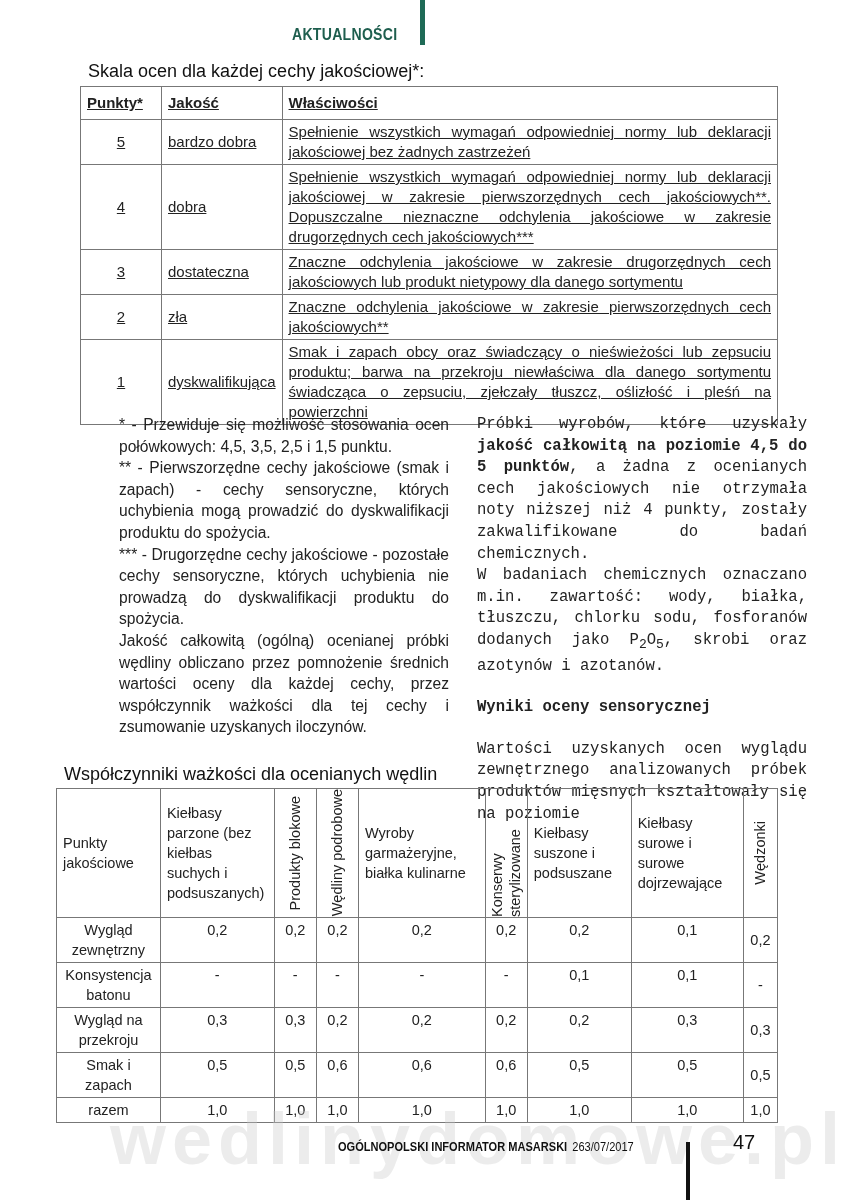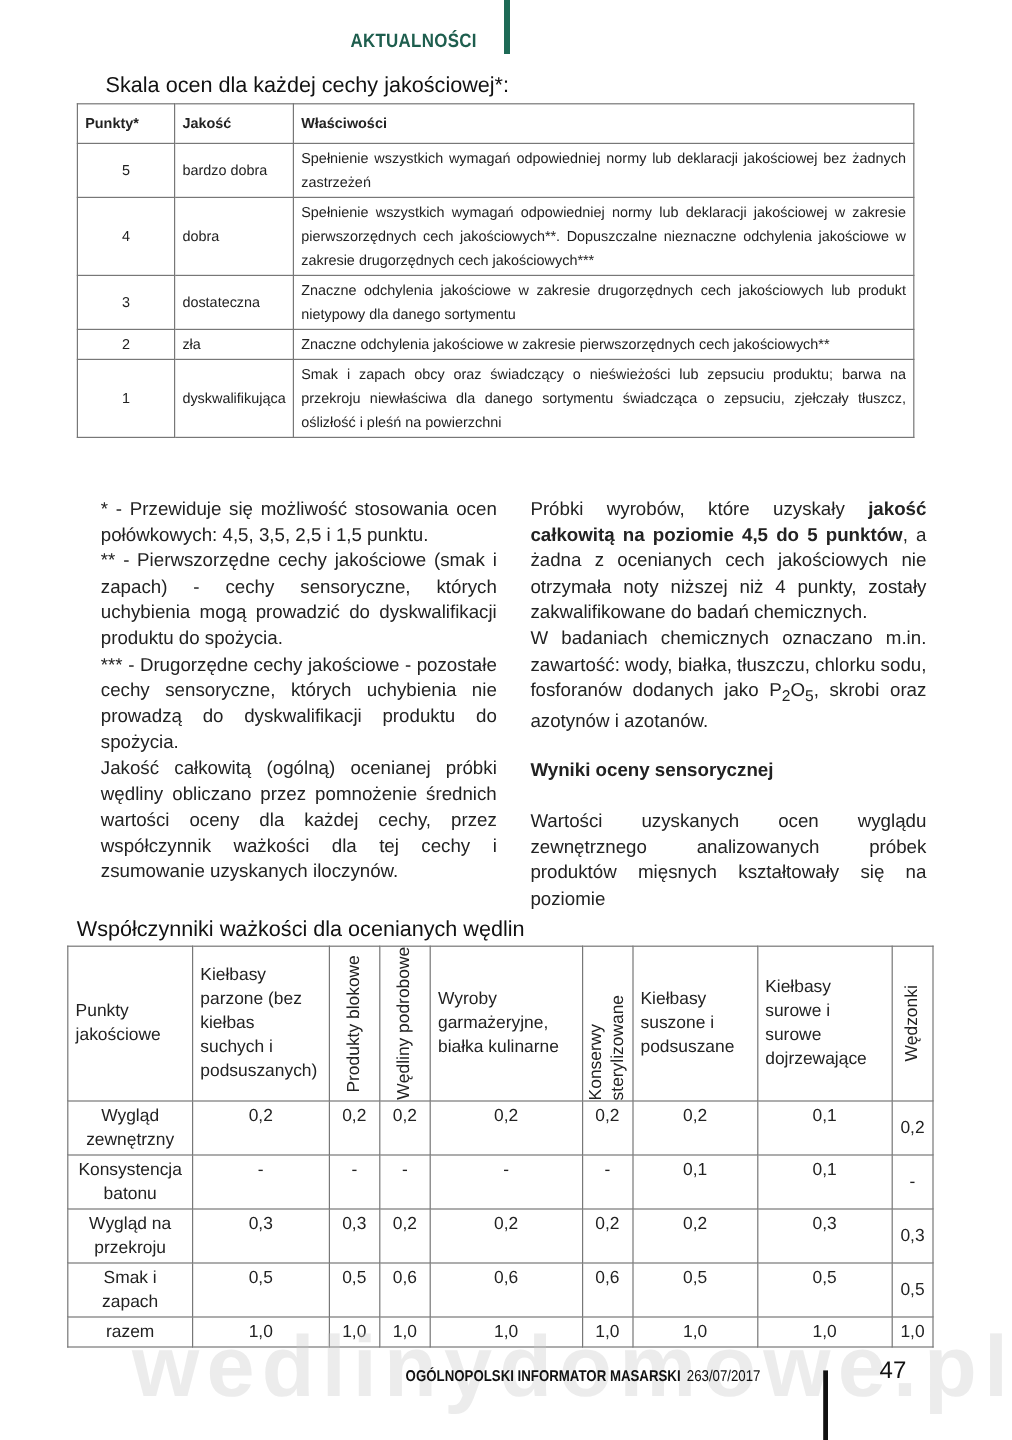--- a/index.html
+++ b/index.html
@@ -2,29 +2,29 @@
 <html><head>
 <meta charset="utf-8">
 <style>
   html, body { margin:0; padding:0; background:#ffffff; }
   body { width:843px; height:1200px; position:relative; overflow:hidden; font-family:"Liberation Sans", sans-serif; color:#222; }
   .section-label { position:absolute; left:292px; top:26px; font-family:"Liberation Sans", sans-serif; font-weight:bold; font-size:16px; color:#1e5e4e; letter-spacing:0.3px; transform:scaleX(0.88); transform-origin:left; }
   .section-bar { position:absolute; left:420px; top:0px; width:5px; height:45px; background:#1e6a56; }
   .h-title { position:absolute; font-weight:normal; color:#111; }
   #t1-title { left:88px; top:61px; font-size:18px; }
   table { border-collapse:collapse; position:absolute; }
-  #scale-table { left:64px; top:86px; width:698px; font-size:12px; }
+  #scale-table { left:80px; top:86px; width:698px; font-size:15px;text-decoration:underline; }
   #scale-table td, #scale-table th { border:1px solid #777; padding:2px 6px; vertical-align:middle; line-height:20px; }
   #scale-table th { text-align:left; font-weight:bold; height:28px; }
   #scale-table td.pts { text-align:center; width:68px; }
   #scale-table td.q { width:76px; }
   #scale-table td.desc { text-align:justify; }
-  .col { position:absolute; font-size:15.6px; line-height:21.6px; text-align:justify; color:#222; }
+  .col { position:absolute; font-size:15.6px; line-height:21.6px; text-align:justify; color:#222;margin-left:35px; }
   #col-left { left:84px; top:414px; width:330px; }
-  #col-right { left:442px; top:414px; width:330px; }
+  #col-right { left:442px; top:414px; width:330px;font-family:Liberation Mono, monospace; }
   .col p { margin:0; }
   .col .h { font-weight:bold; margin-top:20px; margin-bottom:20px; }
   #t2-title { left:64px; top:764px; font-size:18px; }
   #weights-table { left:56px; top:788px; width:722px; font-size:14.5px; }
   #weights-table td, #weights-table th { border:1px solid #777; padding:2px 6px; line-height:20px; font-weight:normal; }
   #weights-table th { text-align:left; vertical-align:middle; height:124px; }
   #weights-table th.rot { padding:0; width:40px; }
   #weights-table th.rot div { writing-mode:vertical-rl; transform:rotate(180deg); margin:auto; text-align:left; line-height:18px; }
   #weights-table td { text-align:center; vertical-align:top; height:40px; }
   #weights-table td.lbl { text-align:center; }

